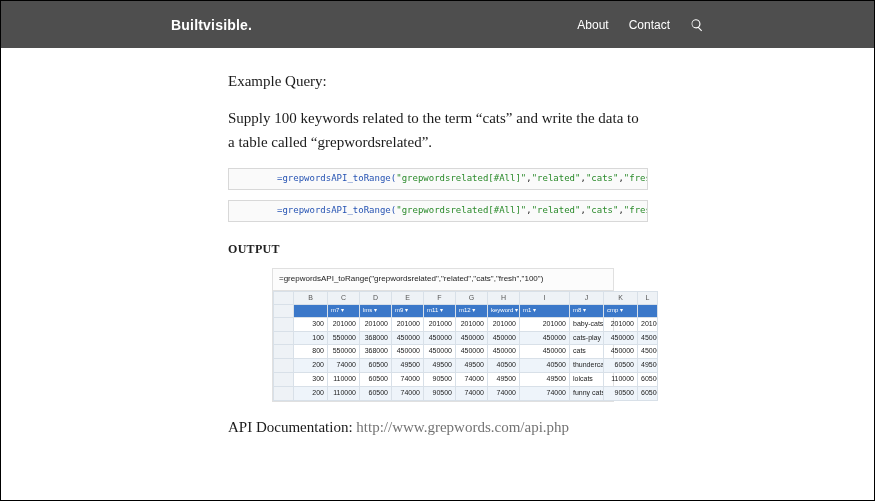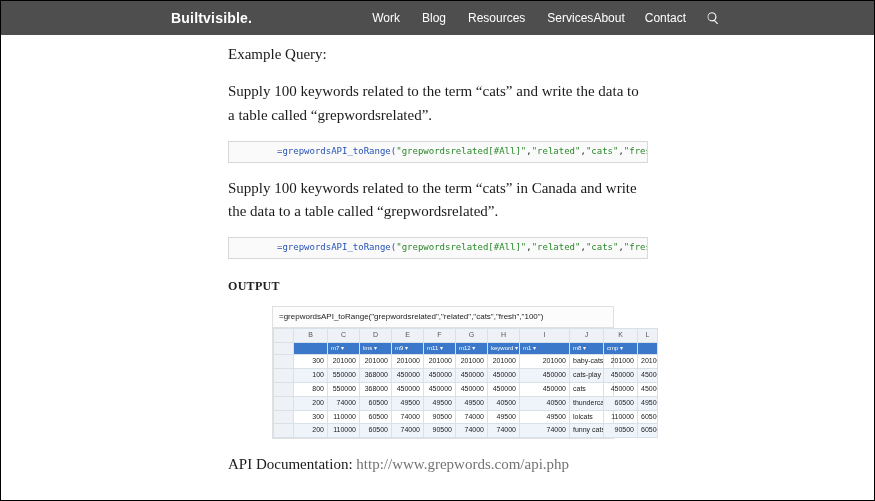--- a/index.html
+++ b/index.html
@@ -10,21 +10,21 @@
     color: #222;
     font-size: 15px;
   }
   body { border: 1px solid #000; width: 873px; height: 499px; overflow: hidden; }
 
   header.topbar {
     background: #4e4e4e;
     color: #fff;
     font-family: "Helvetica Neue", Helvetica, Arial, sans-serif;
     font-size: 12px;
-    height: 34px;
+    height: 47px;
     display: flex;
     align-items: center;
     padding: 0 170px 0 170px;
     box-sizing: border-box;
   }
   .brand {
     font-weight: 700;
     font-size: 14px;
     letter-spacing: 0.2px;
   }
@@ -38,21 +38,21 @@
     margin-left: auto;
     display: flex;
     gap: 20px;
   }
   nav.right-nav span { cursor: pointer; }
   .search-icon svg { fill: #fff; width: 14px; height: 14px; display: block; }
 
   main.article {
     width: 420px;
     margin-left: 227px;
-    padding-top: 6px;
+    padding-top: 20px;
     line-height: 1.55;
   }
   .p {
     margin: 14px 0;
     font-size: 15px;
     color: #1a1a1a;
   }
   .code-line {
     font-family: Menlo, Consolas, monospace;
     font-size: 9px;
@@ -118,47 +118,40 @@
   table.sheet td.txt { text-align: left; }
   table.sheet tr.even td { background: #eef4fa; }
 
   a.doc-link { color: #737373; }
 </style>
 </head>
 <body>
 
 <header class="topbar">
   <div class="brand">Builtvisible.</div>
-  <nav class="main-nav">
-    <span>Work</span>
-    <span>Blog</span>
-    <span>Resources</span>
-    <span>Services</span>
-  </nav>
   <nav class="right-nav">
     <span>About</span>
     <span>Contact</span>
     <span class="search-icon">
       <svg viewBox="0 0 24 24">
           <path d="M10 2a8 8 0 015.3 13.9l5.4 5.4-1.4 1.4-5.4-5.4A8 8 0 1110 2zm0 2a6 6 0 100 12 6 6 0 000-12z"></path>
         </svg>
     </span>
   </nav>
 </header>
 
 <main class="article">
   <div class="p" style="margin-top:2px">Example Query:</div>
 
   <div class="p">Supply 100 keywords related to the term “cats” and write the data to a table called “grepwordsrelated”.</div>
 
   <div class="code-line">
     <span class="fn">=grepwordsAPI_toRange(</span><span class="q">"grepwordsrelated[#All]"</span><span class="c">,</span><span class="q">"related"</span><span class="c">,</span><span class="q">"cats"</span><span class="c">,</span><span class="q">"fresh"</span><span class="c">,</span><span class="q">"100"</span>
   </div>
 
-  <div class="p">Supply 100 keywords related to the term “cats” in Canada and write the data to a table called “grepwordsrelated”.</div>
 
   <div class="code-line">
     <span class="fn">=grepwordsAPI_toRange(</span><span class="q">"grepwordsrelated[#All]"</span><span class="c">,</span><span class="q">"related"</span><span class="c">,</span><span class="q">"cats"</span><span class="c">,</span><span class="q">"fresh"</span><span class="c">,</span><span class="q">"100"</span>
   </div>
 
   <h3 class="output">OUTPUT</h3>
 
   <div class="shot">
     <div class="formula-bar">=grepwordsAPI_toRange("grepwordsrelated","related","cats","fresh","100")</div>
     <table class="sheet">

